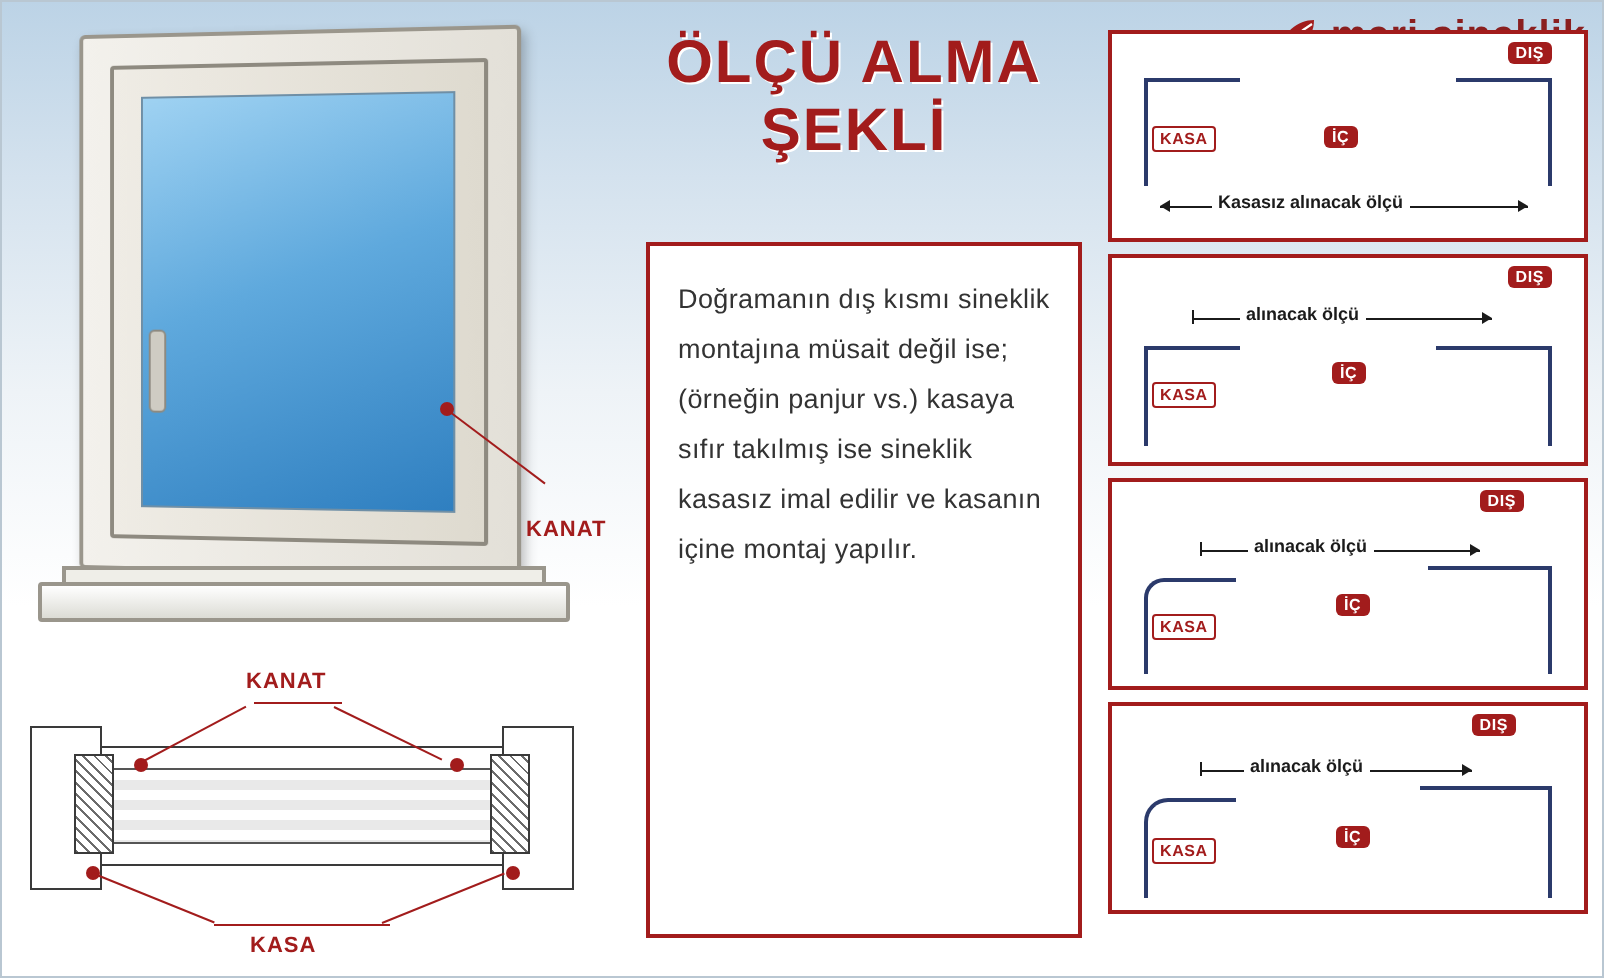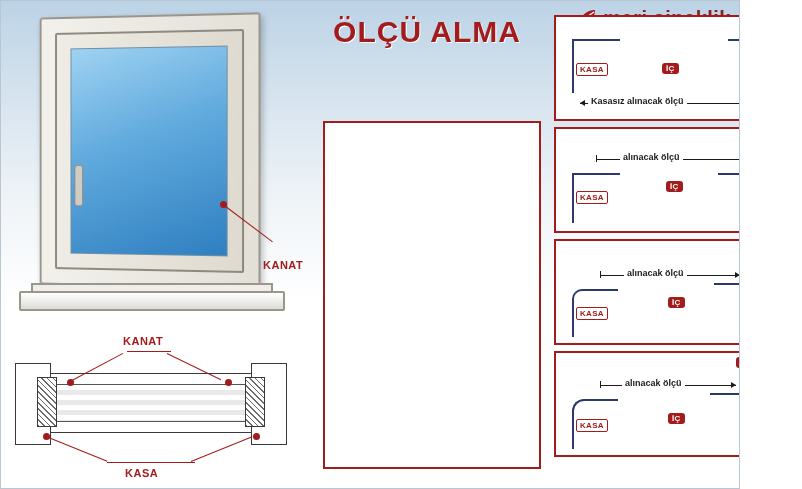--- a/index.html
+++ b/index.html
@@ -4,21 +4,21 @@
 <style>
   html,body{margin:0;padding:0;}
   body{
     width:802px;height:489px;
     font-family:"Liberation Sans", sans-serif;
     background:#ffffff;
     overflow:hidden;
   }
   #root{
     position:relative;
-    width:740px;height:489px;
+    width:802px;height:489px;
     background:linear-gradient(180deg,#bcd3e6 0%, #d4e2ee 18%, #eef3f7 40%, #ffffff 62%, #ffffff 100%);
     border:1px solid #b9c7d2;
     box-sizing:border-box;
     overflow:hidden;
   }
   
   .brand{
     position:absolute;top:6px;right:8px;
     display:flex;align-items:center;gap:6px;
   }
@@ -163,20 +163,21 @@
       <svg width="22" height="22" viewBox="0 0 22 22">
         <path d="M2 19 C4 8, 12 2, 20 2 C20 11, 13 19, 4 19 Z" fill="#a21c1c"></path>
         <path d="M3 19 C8 12, 14 7, 19 4" stroke="#ffffff" stroke-width="1.2" fill="none"></path>
       </svg>
     </span>
     <span class="brand-text">meri sineklik</span>
   </div>
 
   <div class="title">
     <div>ÖLÇÜ ALMA</div>
+    <div>ŞEKLİ</div>
   </div>
 
   <div class="window-wrap">
     <div class="win-frame">
       <div class="win-sash">
         <div class="win-glass"></div>
         <div class="win-handle"></div>
       </div>
     </div>
     <div class="win-sill2"></div>
@@ -204,34 +205,35 @@
 
     <div class="dot" style="left:36px;top:102px;"></div>
     <div class="dot" style="left:246px;top:102px;"></div>
     <div class="lead" style="left:39px;top:105px;width:66px;transform:rotate(22deg);"></div>
     <div class="lead" style="left:184px;top:130px;width:66px;transform:rotate(-22deg);"></div>
     <div class="lead" style="left:100px;top:131px;width:88px;"></div>
     <div class="lbl" style="left:118px;top:136px;">KASA</div>
   </div>
 
   <div class="text-panel">
+    <p>Doğramanın dış kısmı sineklik montajına müsait değil ise; (örneğin panjur vs.) kasaya sıfır takılmış ise sineklik kasasız imal edilir ve kasanın içine montaj yapılır.</p>
   </div>
 
   <div class="panels">
 
     <div class="panel">
       <div class="tag-red" style="right:16px;top:4px;">DIŞ</div>
       <div class="profile" style="left:16px;top:22px;width:46px;height:52px;border-right:none;border-bottom:none;"></div>
       <div class="profile" style="right:16px;top:22px;width:46px;height:52px;border-left:none;border-bottom:none;"></div>
       <div class="tagbox" style="left:20px;top:46px;">KASA</div>
       <div class="tag-red" style="left:106px;top:46px;">İÇ</div>
       <div class="dimline" style="left:24px;top:86px;width:184px;"></div>
       <div class="arrowL" style="left:24px;top:83px;"></div>
       <div class="arrowR" style="left:203px;top:83px;"></div>
-      <div class="dimtext" style="left:32px;top:79px;">Kasasız alınacak ölçü</div>
+      <div class="dimtext" style="left:50px;top:79px;">Kasasız alınacak ölçü</div>
     </div>
 
     <div class="panel">
       <div class="tag-red" style="right:16px;top:4px;">DIŞ</div>
       <div class="dimline" style="left:40px;top:30px;width:150px;"></div>
       <div class="tick" style="left:40px;top:26px;"></div>
       <div class="arrowR" style="left:185px;top:27px;"></div>
       <div class="dimtext" style="left:64px;top:23px;">alınacak ölçü</div>
       <div class="profile" style="left:16px;top:44px;width:46px;height:48px;border-right:none;border-bottom:none;"></div>
       <div class="profile" style="right:16px;top:44px;width:56px;height:48px;border-left:none;border-bottom:none;"></div>

